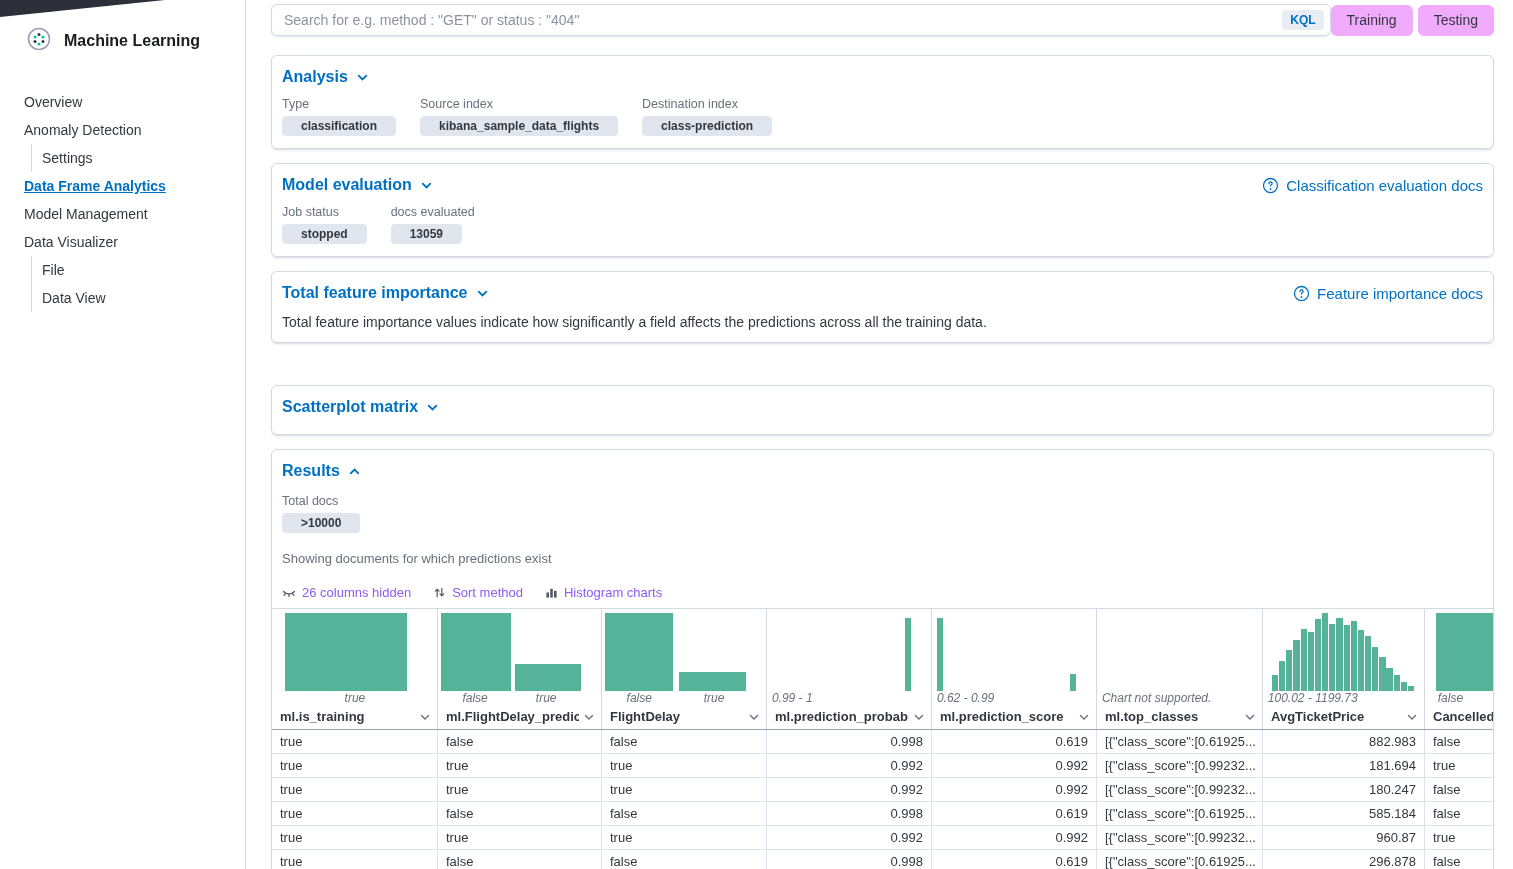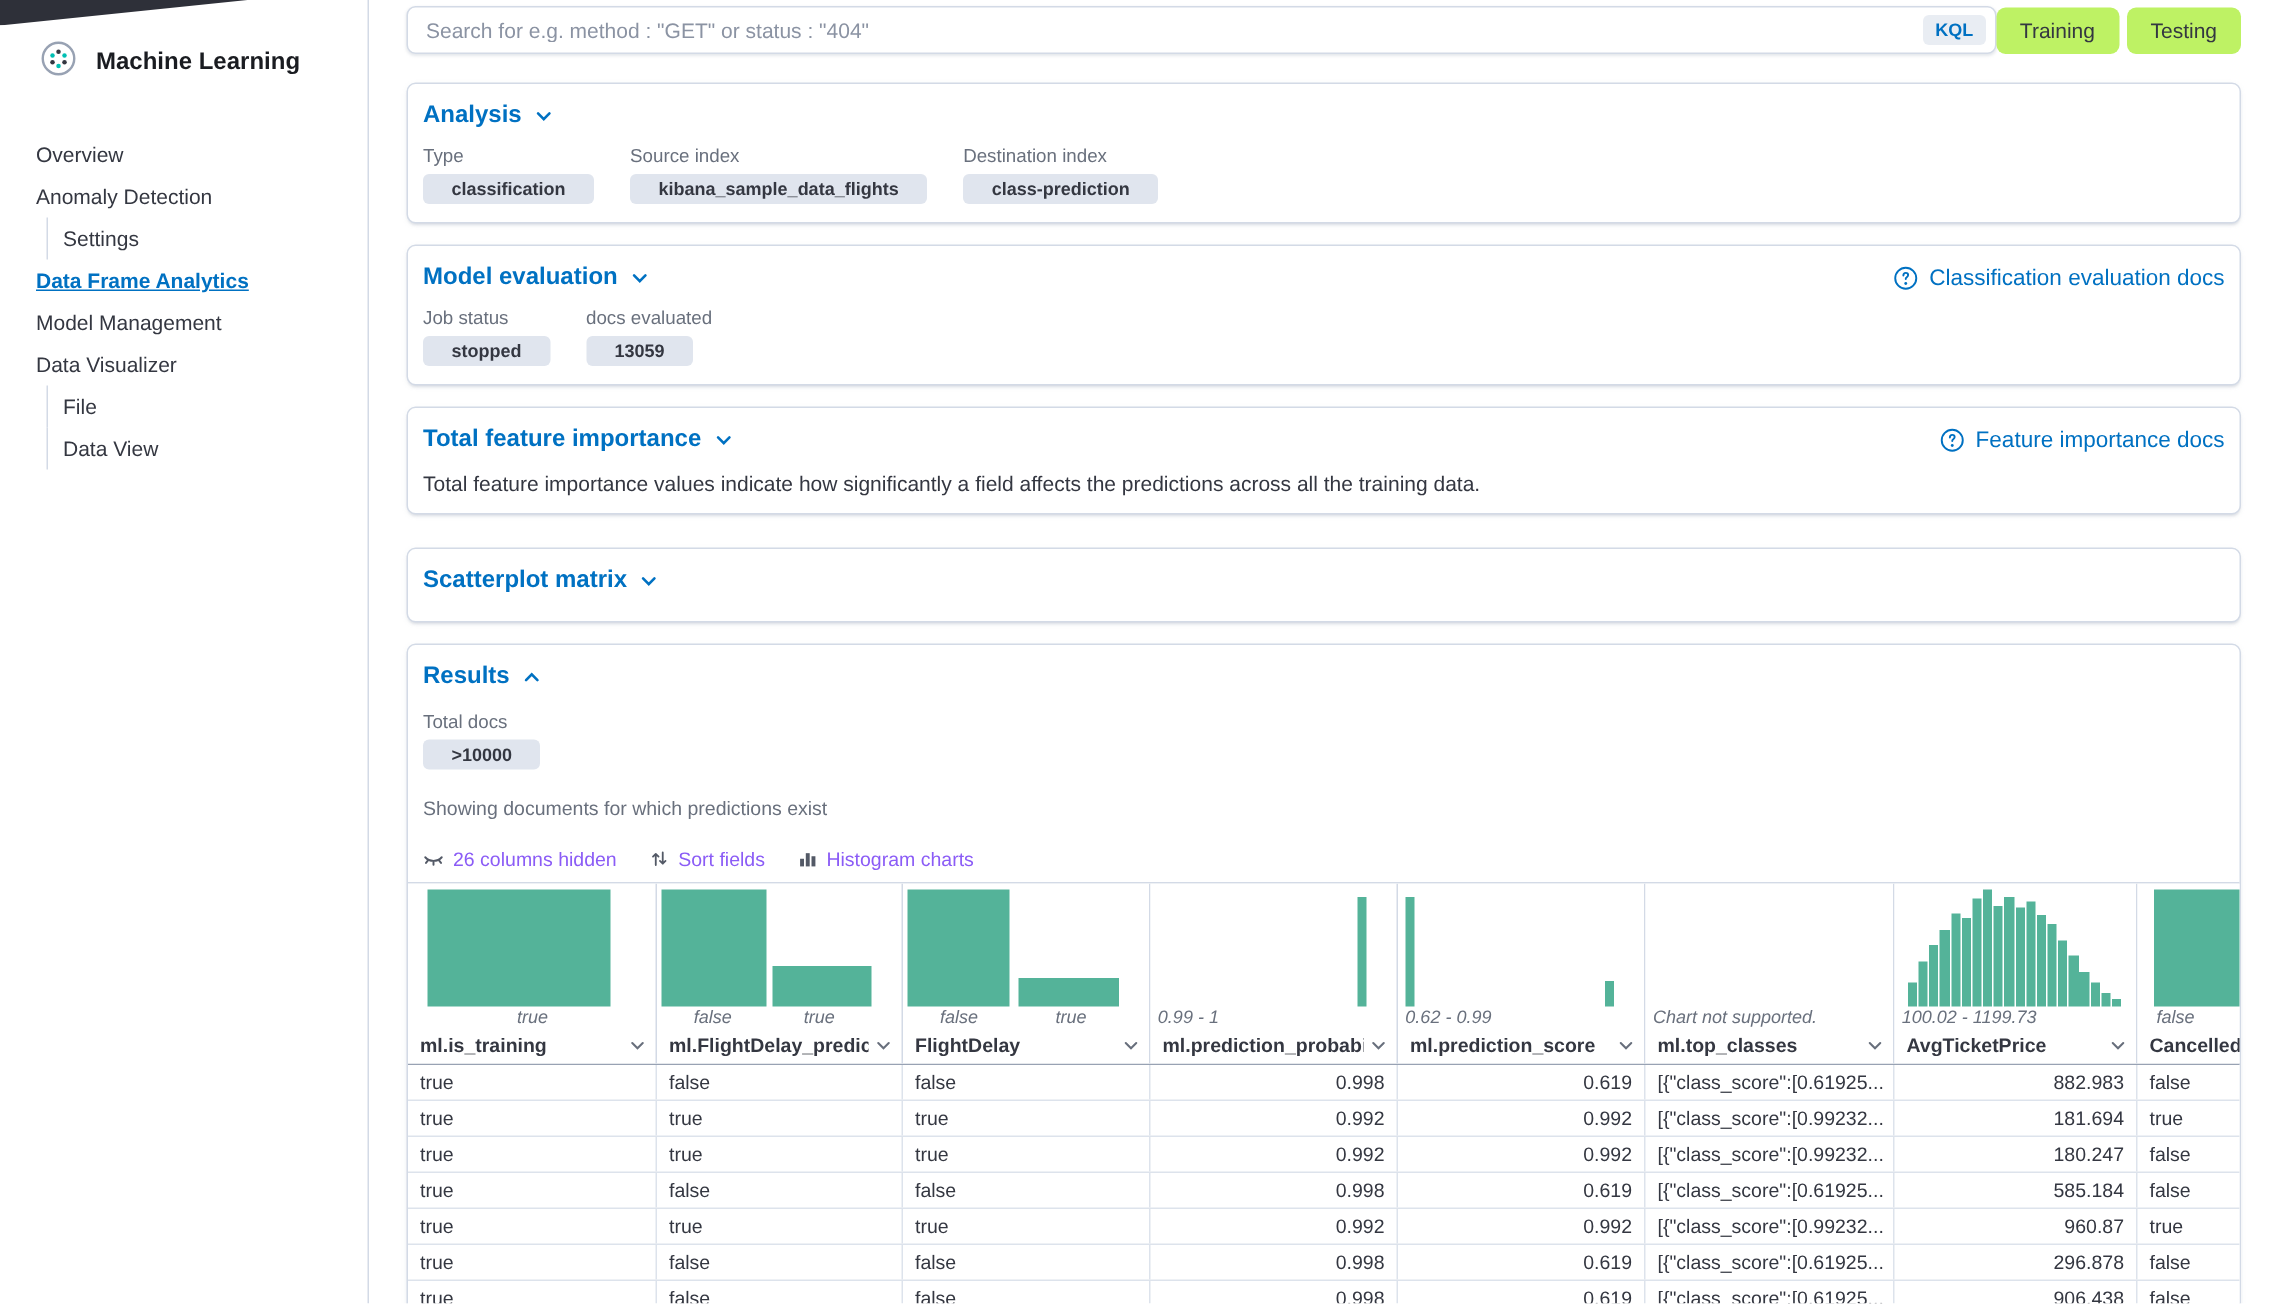--- a/index.html
+++ b/index.html
@@ -30,28 +30,28 @@
   .topbar { display:flex; align-items:center; margin:4px 0 19px; }
   .searchbar { width:1144px; height:32px; display:flex; align-items:center;
     border:1px solid #D3DAE6; border-radius:6px; background:#fff;
     box-shadow:0 1px 2px rgba(152,162,179,.25); padding:0 6px 0 12px; }
   .search-input { flex:1; border:none; outline:none; font-size:14px; color:#343741;
     font-family:"Liberation Sans",sans-serif; background:transparent; }
   .search-input::placeholder { color:#8b93a3; }
   .kql { background:#E9EDF3; color:#0071C2; font-size:12px; font-weight:700;
     padding:3px 8px; border-radius:4px; cursor:pointer; }
   .seg { margin-left:auto; display:flex; gap:5px; }
-  .segbtn { height:31px; padding:0 16px; background:#bef264; color:#343741;
+  .segbtn { height:31px; padding:0 16px; background:#f0abfc; color:#343741;
     border:none; border-radius:6px; font-size:14px; font-weight:500;
     font-family:"Liberation Sans",sans-serif; cursor:pointer; }
 
   .panel { border:1px solid #D3DAE6; border-radius:6px; background:#fff;
     padding:10px 10px 12px; margin-bottom:14px;
     box-shadow:0 2px 2px -1px rgba(152,162,179,.3), 0 1px 5px -2px rgba(152,162,179,.3); }
-  .panel.gap-lg { margin-bottom:22px; }
+  .panel.gap-lg { margin-bottom:42px; }
   .ptitle-row { display:flex; align-items:center; justify-content:space-between; min-height:22px; }
   .ptitle { display:flex; align-items:center; gap:8px; color:#0071C2;
     font-size:16px; font-weight:600; cursor:pointer; }
   .doclink { display:flex; align-items:center; gap:7px; color:#0071C2;
     font-size:15px; font-weight:500; text-decoration:none; cursor:pointer; }
   .fields { display:flex; gap:24px; margin-top:9px; }
   .flabel { font-size:12.5px; color:#69707D; margin-bottom:5px; white-space:nowrap; }
   .badge { display:inline-block; background:#E0E5EE; color:#343741; font-size:12px;
     font-weight:600; padding:3px 19px; border-radius:4px; white-space:nowrap; }
   .desc { margin-top:10px; font-size:14px; color:#343741; }
@@ -222,21 +222,21 @@
           <svg class="ic" width="14" height="14" viewBox="0 0 14 14">
             <path d="M1.5 5.5c2.8 3.2 8.2 3.2 11 0" fill="none" stroke="#535966" stroke-width="1.3" stroke-linecap="round"></path>
             <path d="M3.2 7.8L2 9.3M7 8.6v1.9M10.8 7.8L12 9.3" fill="none" stroke="#535966" stroke-width="1.3" stroke-linecap="round"></path>
           </svg>
           <span>26 columns hidden</span>
         </button>
         <button class="tbtn">
           <svg class="ic" width="13" height="13" viewBox="0 0 14 14">
             <path d="M4.5 11.5v-8m0 0L2.5 5.5m2-2l2 2M9.5 2.5v8m0 0l-2-2m2 2l2-2" fill="none" stroke="#535966" stroke-width="1.3" stroke-linecap="round" stroke-linejoin="round"></path>
           </svg>
-          <span>Sort fields</span>
+          <span>Sort method</span>
         </button>
         <button class="tbtn">
           <svg class="ic" width="13" height="13" viewBox="0 0 14 14">
             <rect x="1.5" y="7" width="2.8" height="5.5" fill="#535966"></rect>
             <rect x="5.6" y="3" width="2.8" height="9.5" fill="#535966"></rect>
             <rect x="9.7" y="5.2" width="2.8" height="7.3" fill="#535966"></rect>
           </svg>
           <span>Histogram charts</span>
         </button>
       </div>

